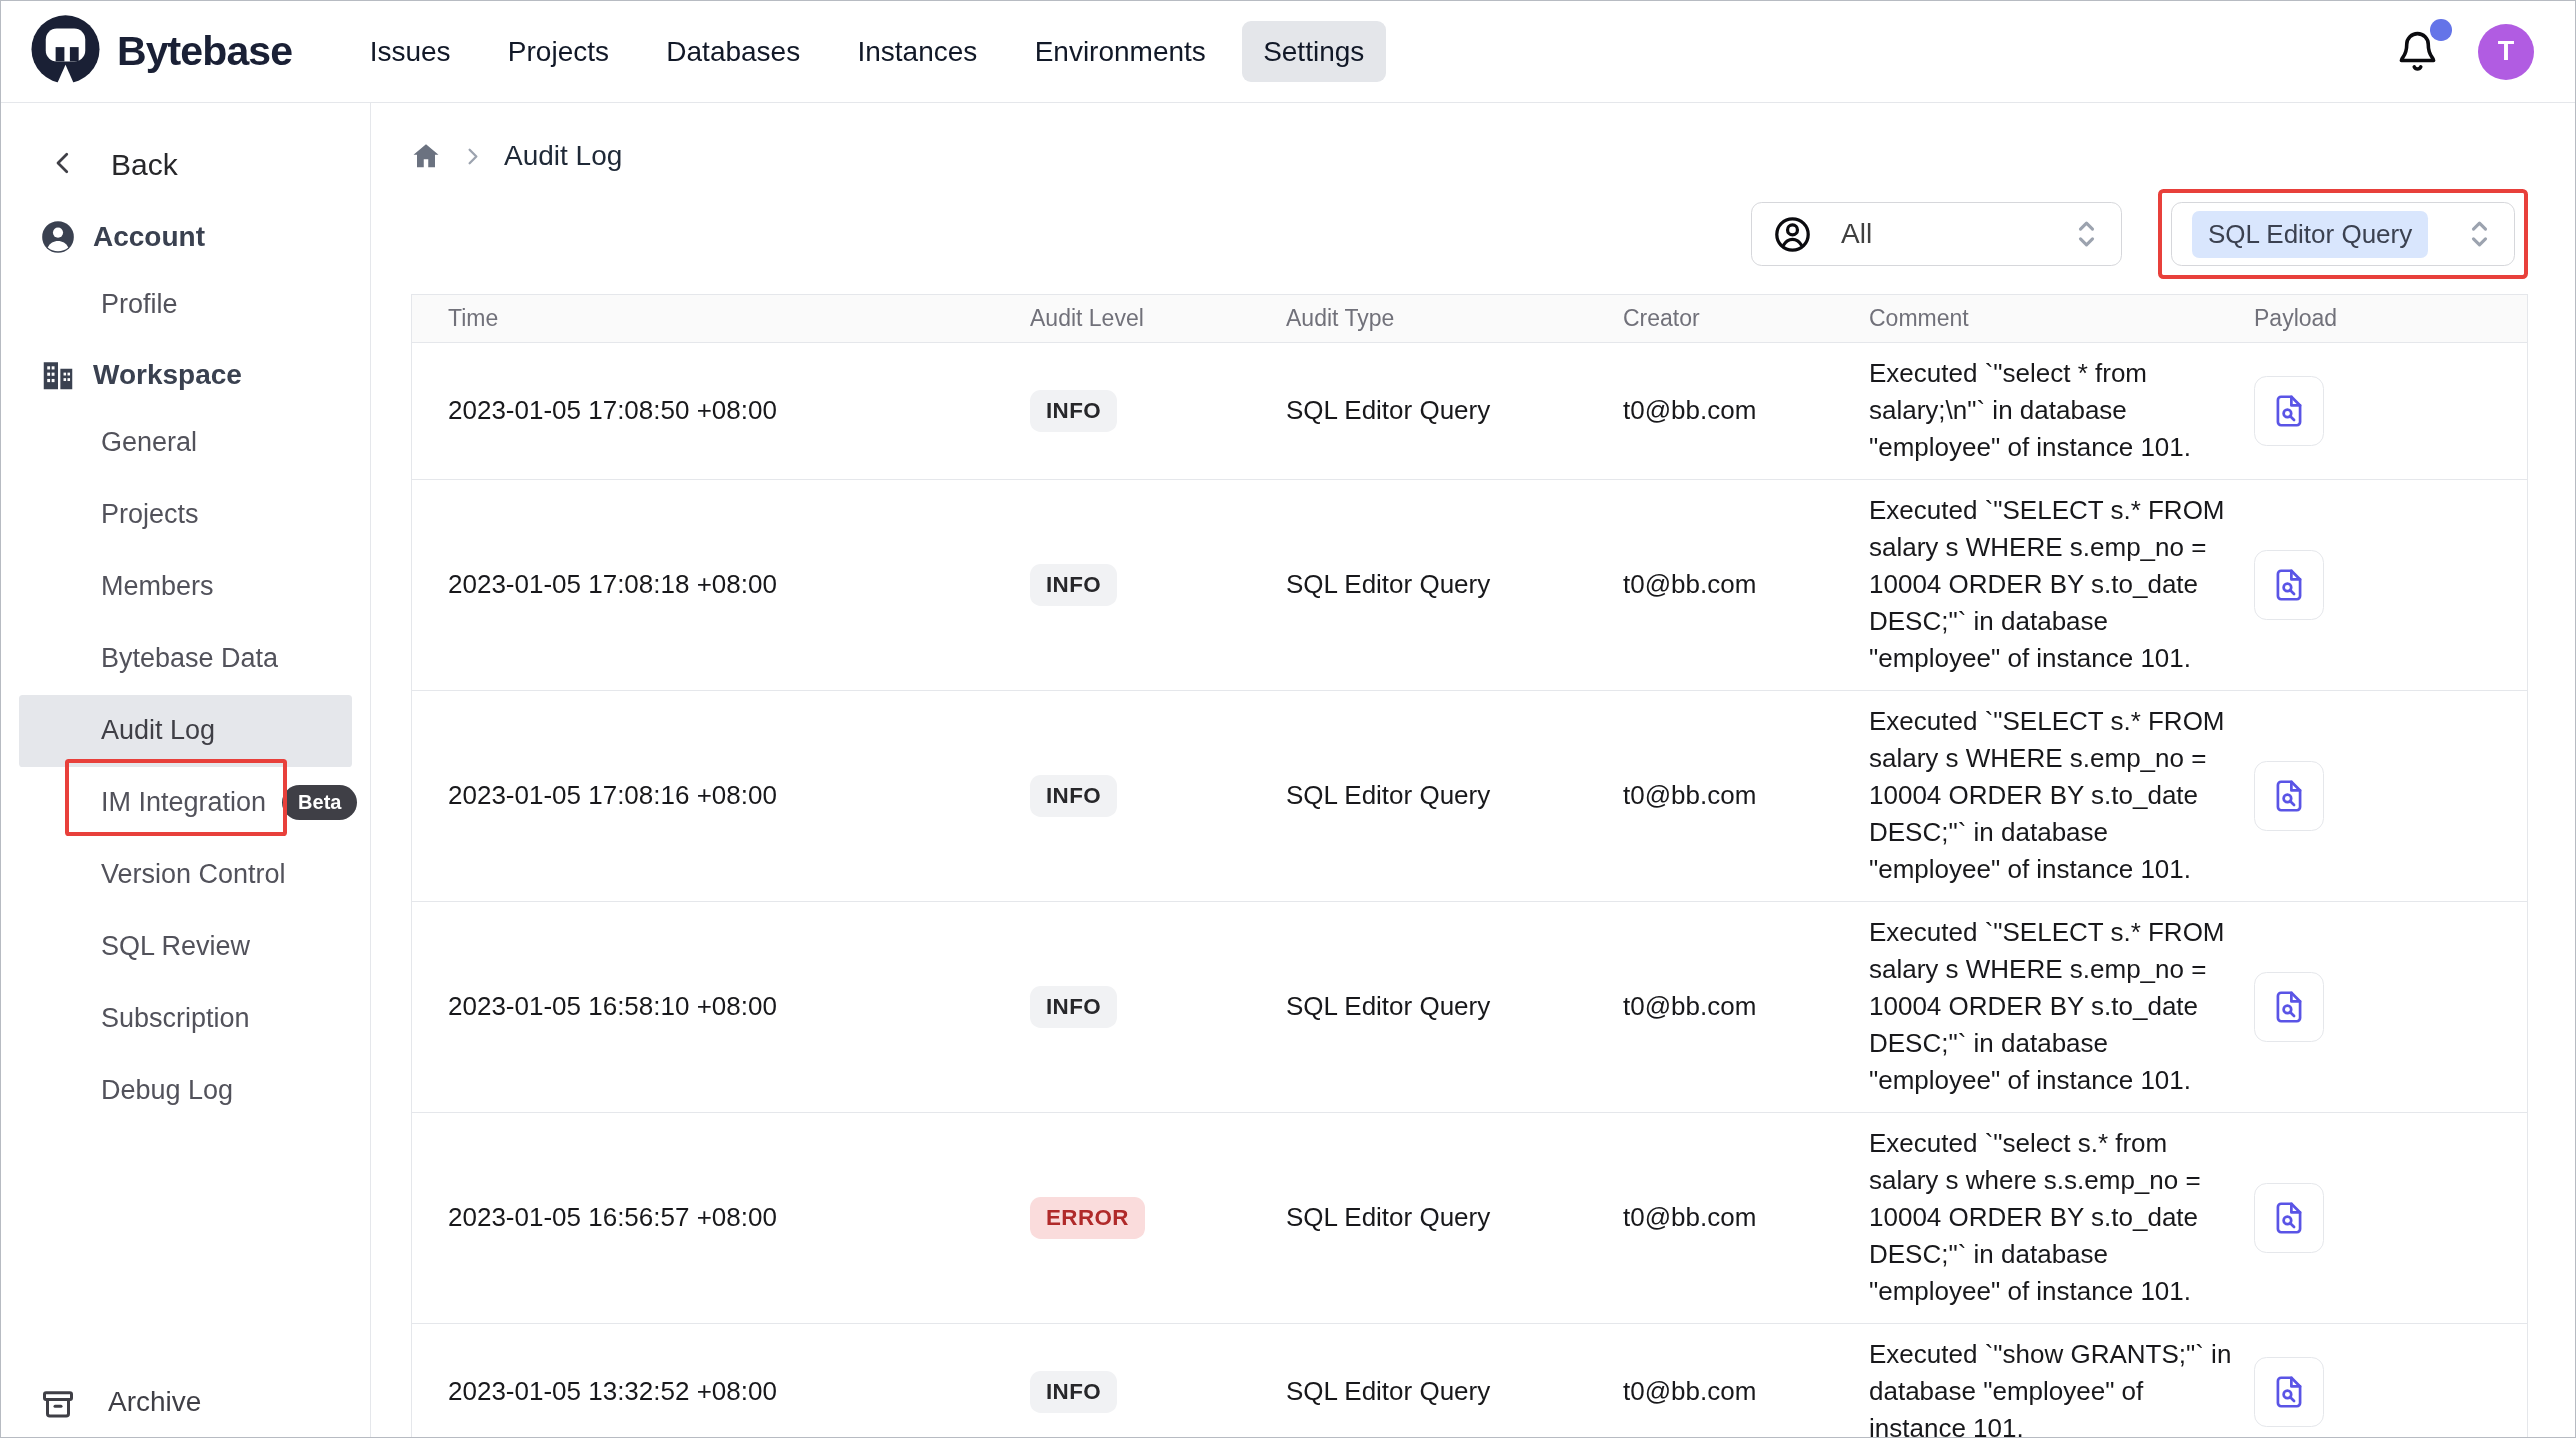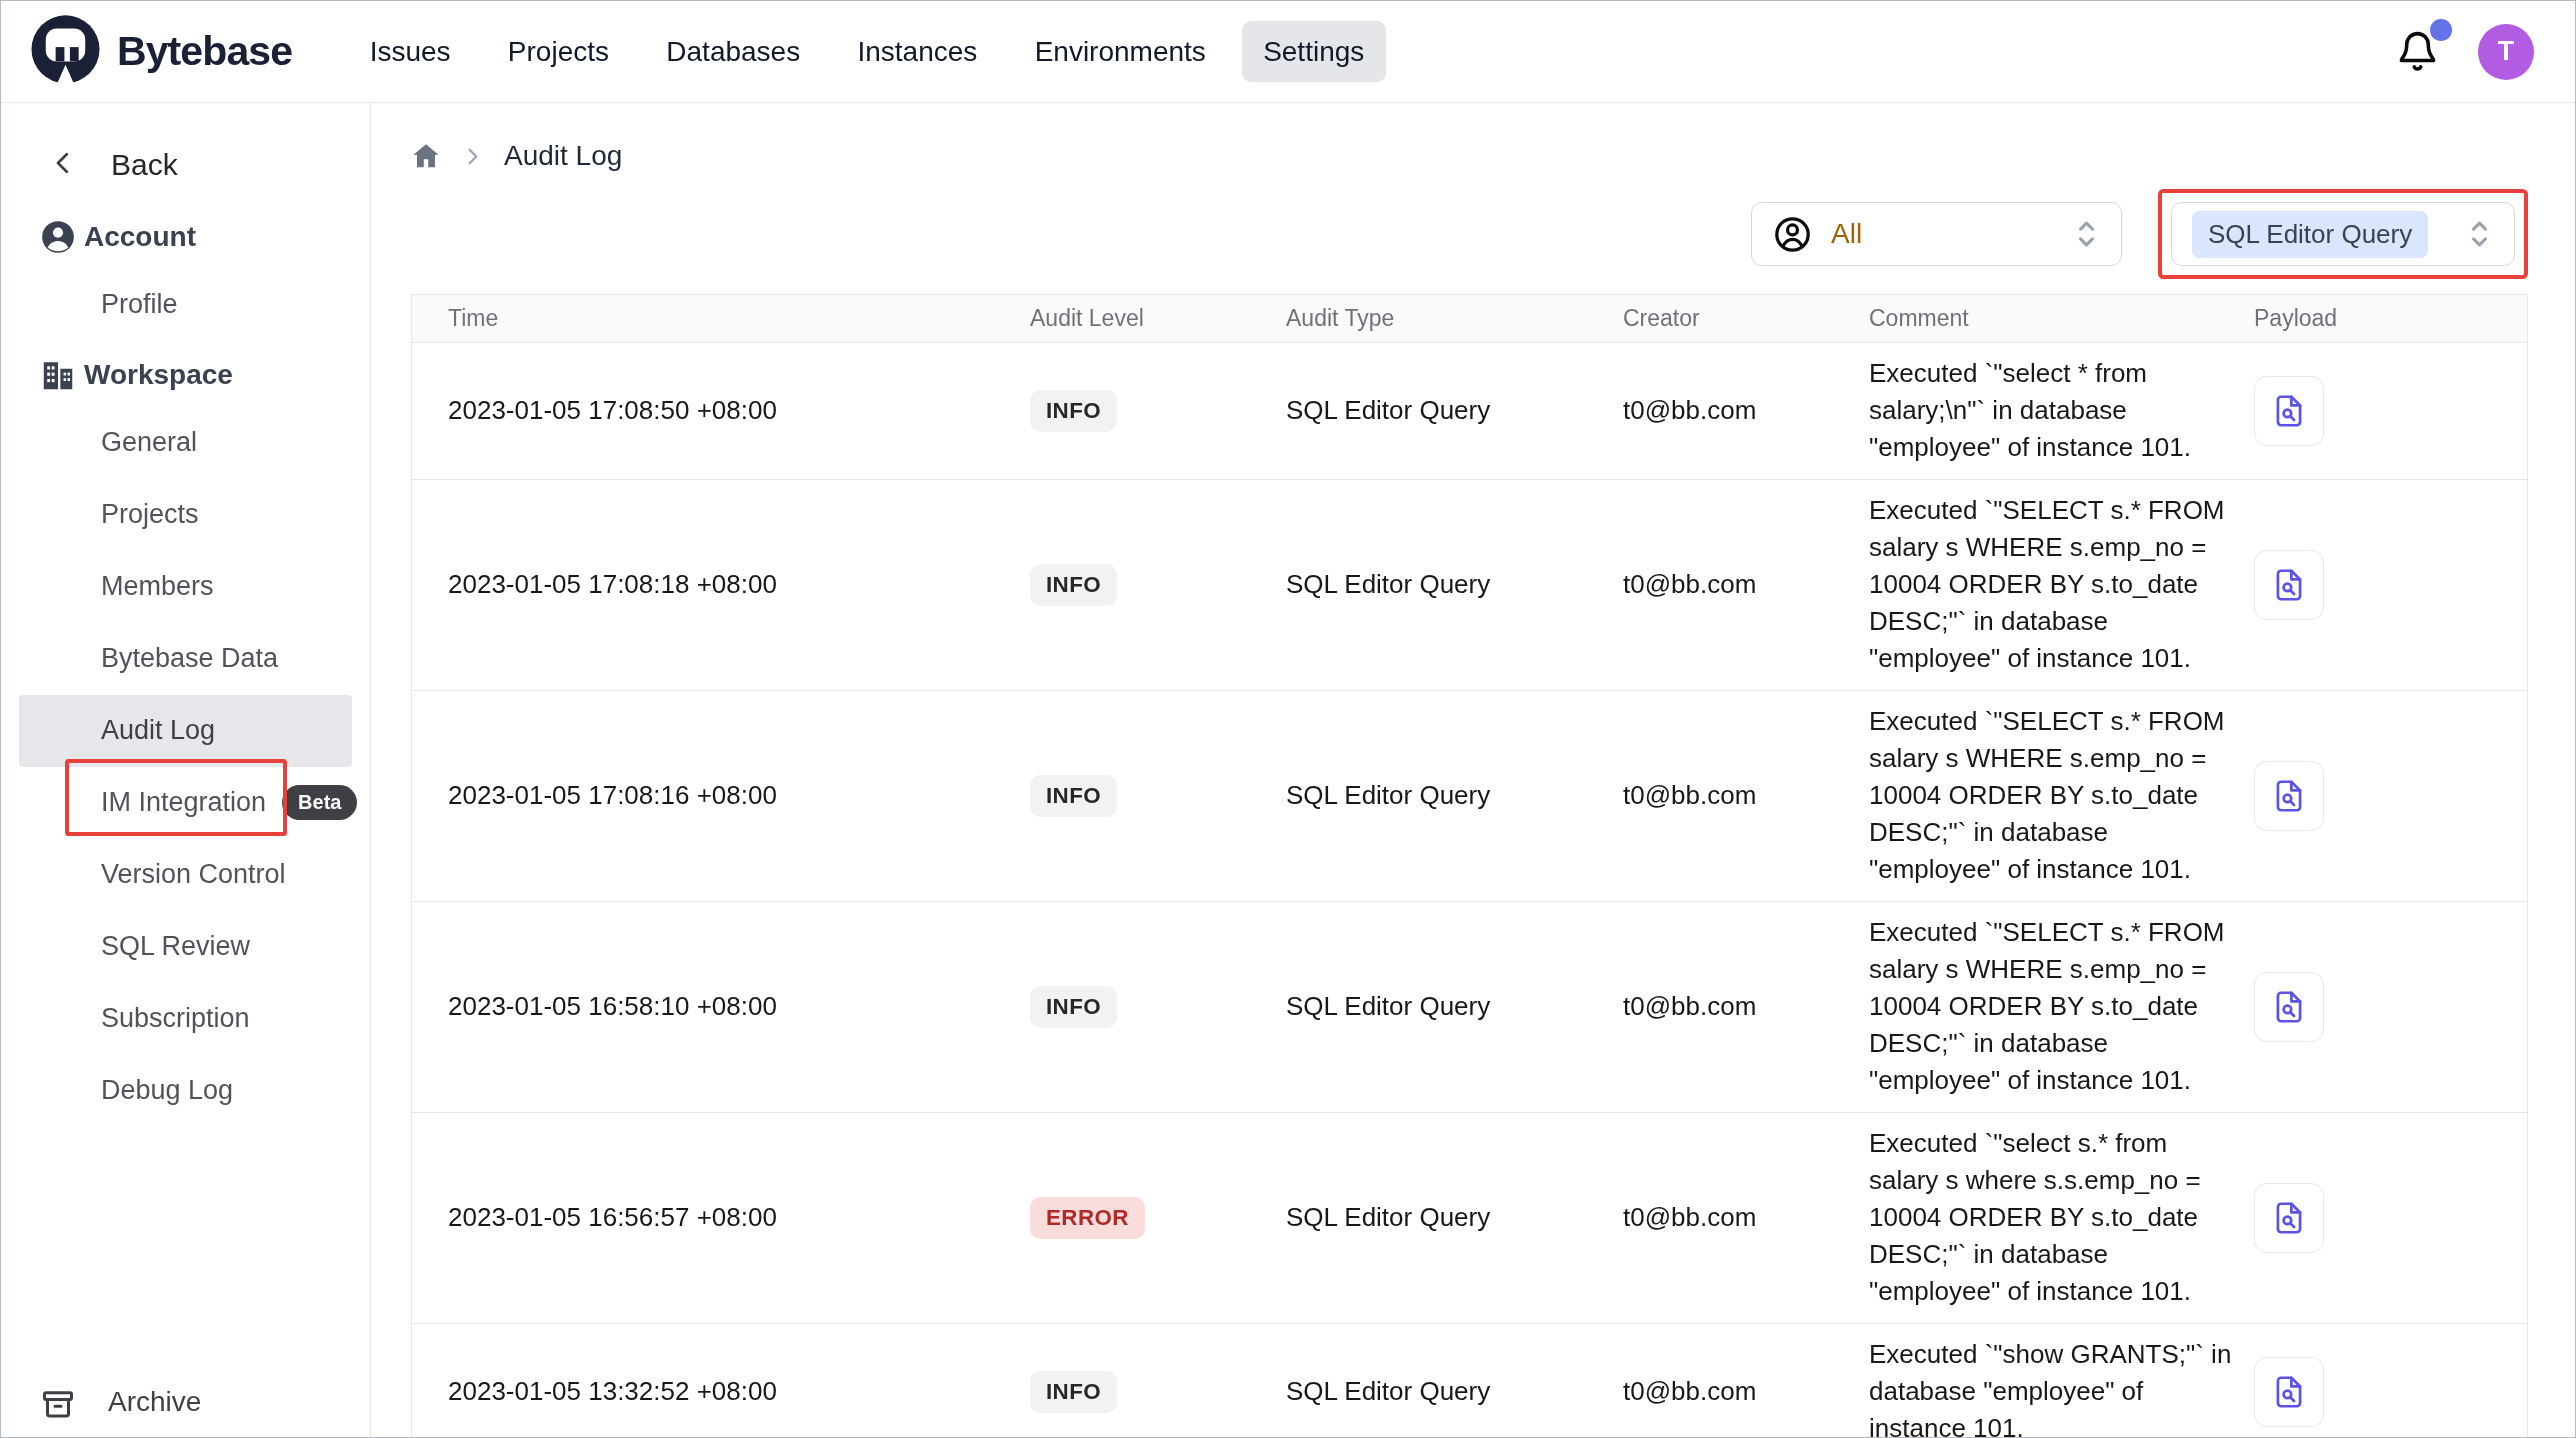--- a/index.html
+++ b/index.html
@@ -20,38 +20,38 @@
   .nav-link{font-size:28px;color:#111827;padding:14.3px 21.5px;border-radius:9px;cursor:pointer;white-space:nowrap;}
   .nav-link.active{background:#e4e6ea;}
   .nav-right{margin-left:auto;display:flex;align-items:center;gap:39px;padding-right:16px;}
   .bell-wrap{position:relative;cursor:pointer;line-height:0;}
   .bell-dot{position:absolute;top:-10.7px;right:-12.5px;width:21.5px;height:21.5px;border-radius:50%;background:var(--notification-dot);}
   .avatar{width:56px;height:56px;border-radius:50%;background:var(--avatar-bg);color:#fff;display:flex;align-items:center;justify-content:center;font-size:27px;font-weight:700;cursor:pointer;}
 
   
   .sidebar{position:absolute;top:102px;left:0;bottom:0;width:370px;border-right:1.8px solid var(--border);background:#fff;padding-top:45px;}
   .back-row{display:flex;align-items:flex-start;gap:33px;margin:0 0 32px 47px;font-size:30px;color:#27272a;cursor:pointer;}
-  .side-section{display:flex;align-items:center;gap:7px;margin:12.5px 0 9px 38px;height:45px;font-size:28px;font-weight:600;color:#3a4150;}
+  .side-section{display:flex;align-items:center;gap:16px;margin:12.5px 0 9px 38px;height:45px;font-size:28px;font-weight:600;color:#3a4150;}
   .side-item{height:72px;display:flex;align-items:center;padding-left:82px;margin:0 18px;font-size:27px;color:#52525b;cursor:pointer;border-radius:3.6px;white-space:nowrap;}
   .side-item.selected{background:var(--selected-bg);color:#3f3f46;}
   .beta-badge{background:var(--beta-bg);color:#fff;font-size:20px;font-weight:600;padding:6.3px 16px;border-radius:895px;margin-left:16px;}
   .annotation-box{position:absolute;border:4.5px solid var(--red-annotation);border-radius:3.6px;pointer-events:none;z-index:5;}
   .annotation-audit{left:64px;top:656px;width:222px;height:77px;}
   .archive-row{position:absolute;left:39px;bottom:15px;display:flex;align-items:flex-start;gap:32px;font-size:28px;color:#3f3f46;cursor:pointer;}
 
   
   .main{position:absolute;top:102px;left:372px;right:0;bottom:0;background:#fff;padding:34px 47px 0 38px;overflow:hidden;}
   .breadcrumb{display:flex;align-items:center;gap:20px;height:38px;}
   .crumb-sep{color:#9ca3af;font-size:30px;line-height:0;}
   .crumb-title{font-size:28px;color:#1f2937;}
   .filters{display:flex;justify-content:flex-end;align-items:center;gap:36px;margin-top:14.3px;}
   .select{display:flex;align-items:center;height:64px;border:1.8px solid #d6d7db;border-radius:10.7px;background:#fff;padding:0 20px;cursor:pointer;}
   .select-creator{width:371px;}
   .select-type{width:344px;}
-  .select-label{font-size:28px;color:#a16207;margin-left:18px;}
+  .select-label{font-size:28px;color:#404040;margin-left:28px;}
   .select-chevrons{margin-left:auto;line-height:0;}
   .type-annotation{border:4.5px solid var(--red-annotation);border-radius:5.4px;padding:9px;}
   .chip{background:var(--chip-bg);color:var(--chip-text);font-size:26px;padding:8px 16px;border-radius:7.2px;white-space:nowrap;}
 
   
   .audit-table{margin-top:14.3px;border:1.8px solid var(--border);border-bottom:none;}
   .t-row{display:grid;grid-template-columns:578px 262px 337px 244px 412px 1fr;align-items:center;}
   .t-head{background:#fafafa;border-bottom:1.8px solid var(--border);height:48px;}
   .t-head .t-cell{font-size:23px;color:var(--muted);}
   .t-body-row{border-bottom:1.8px solid var(--border);padding:12.5px 0;background:#fff;}

